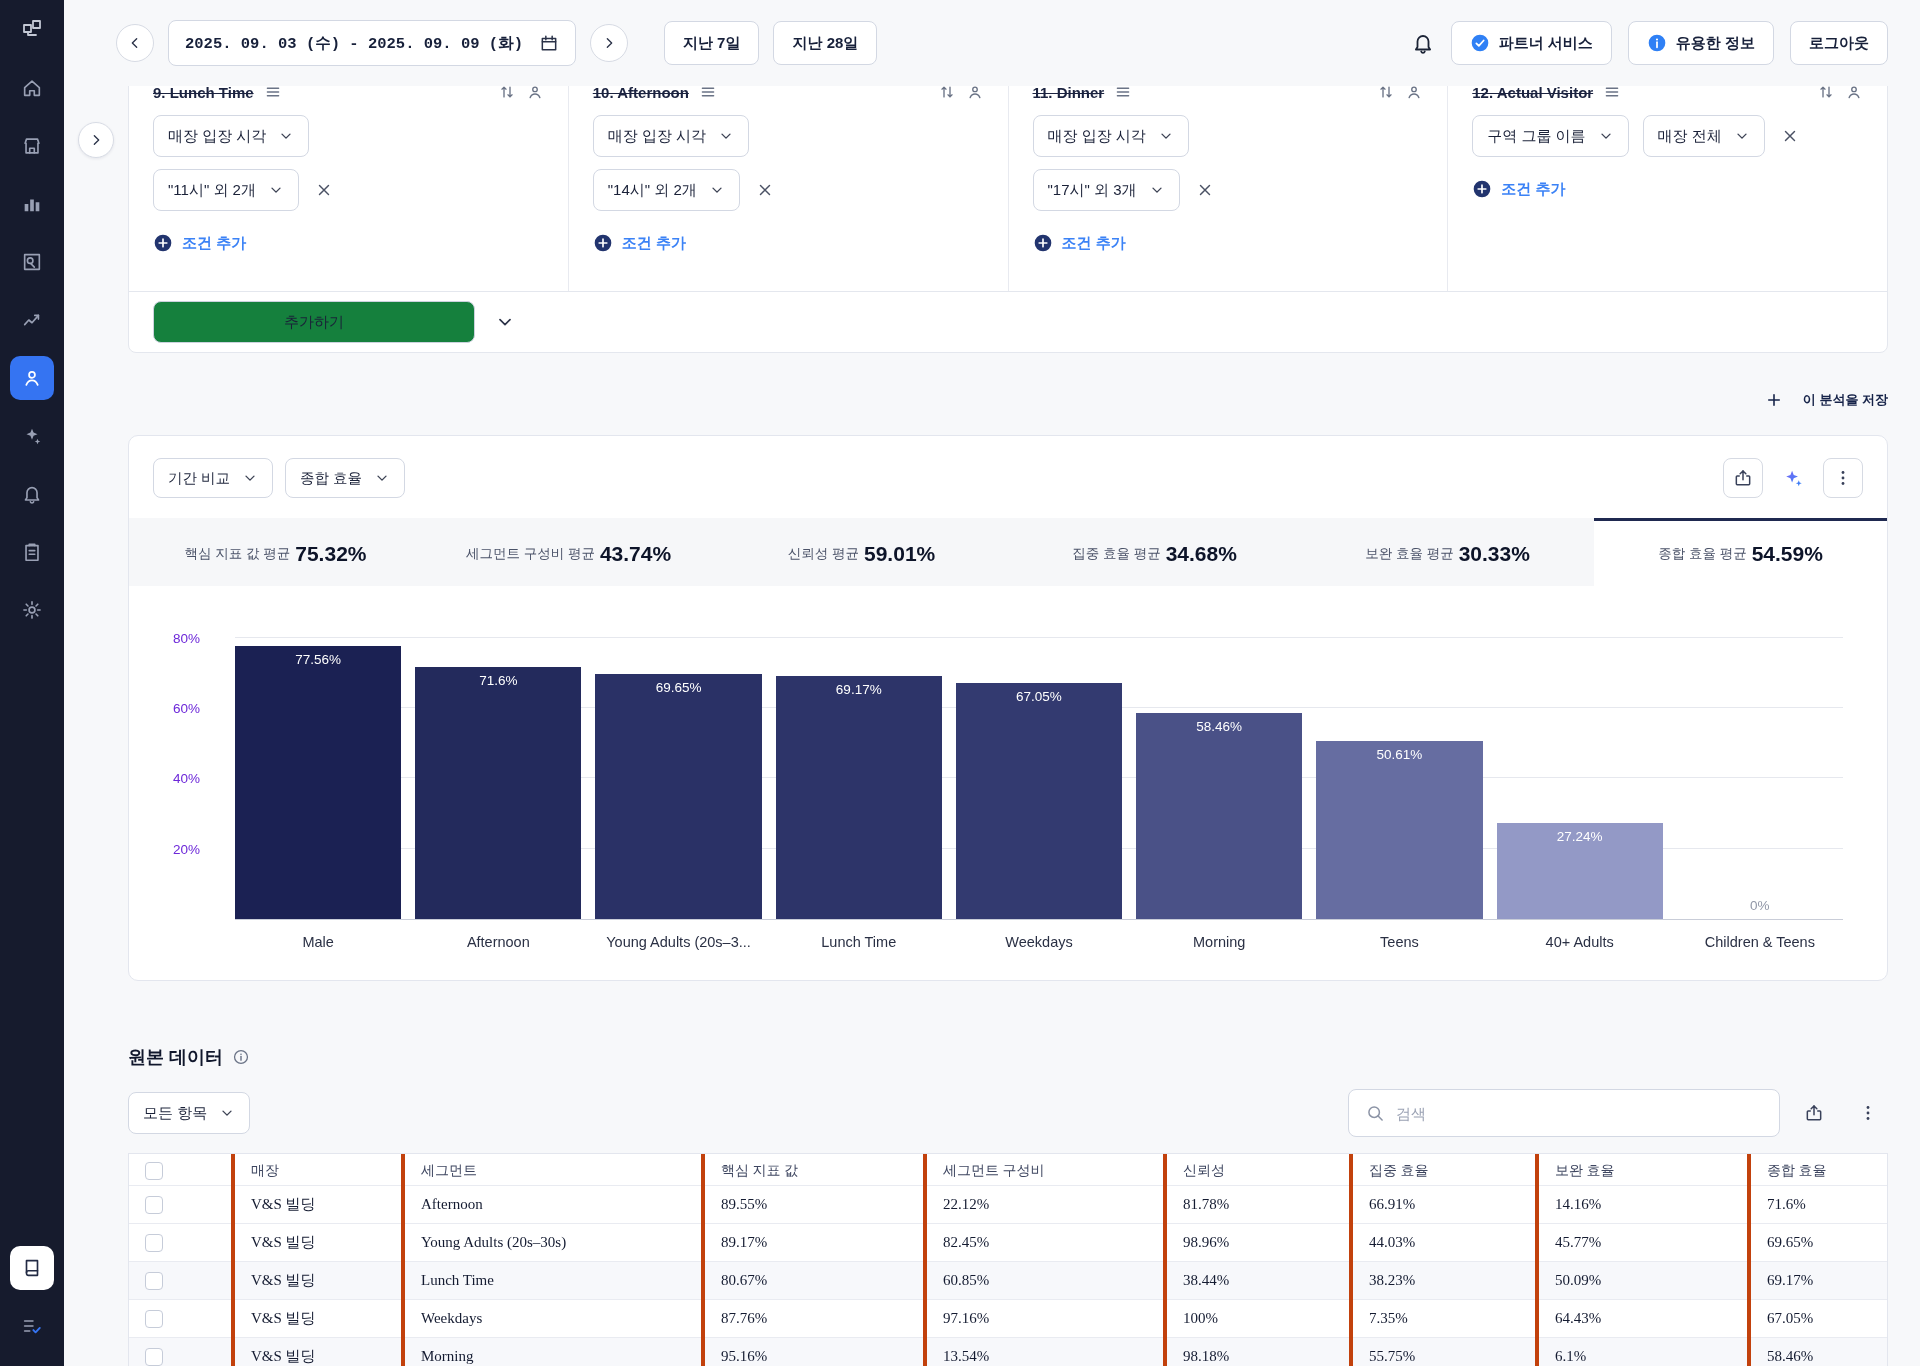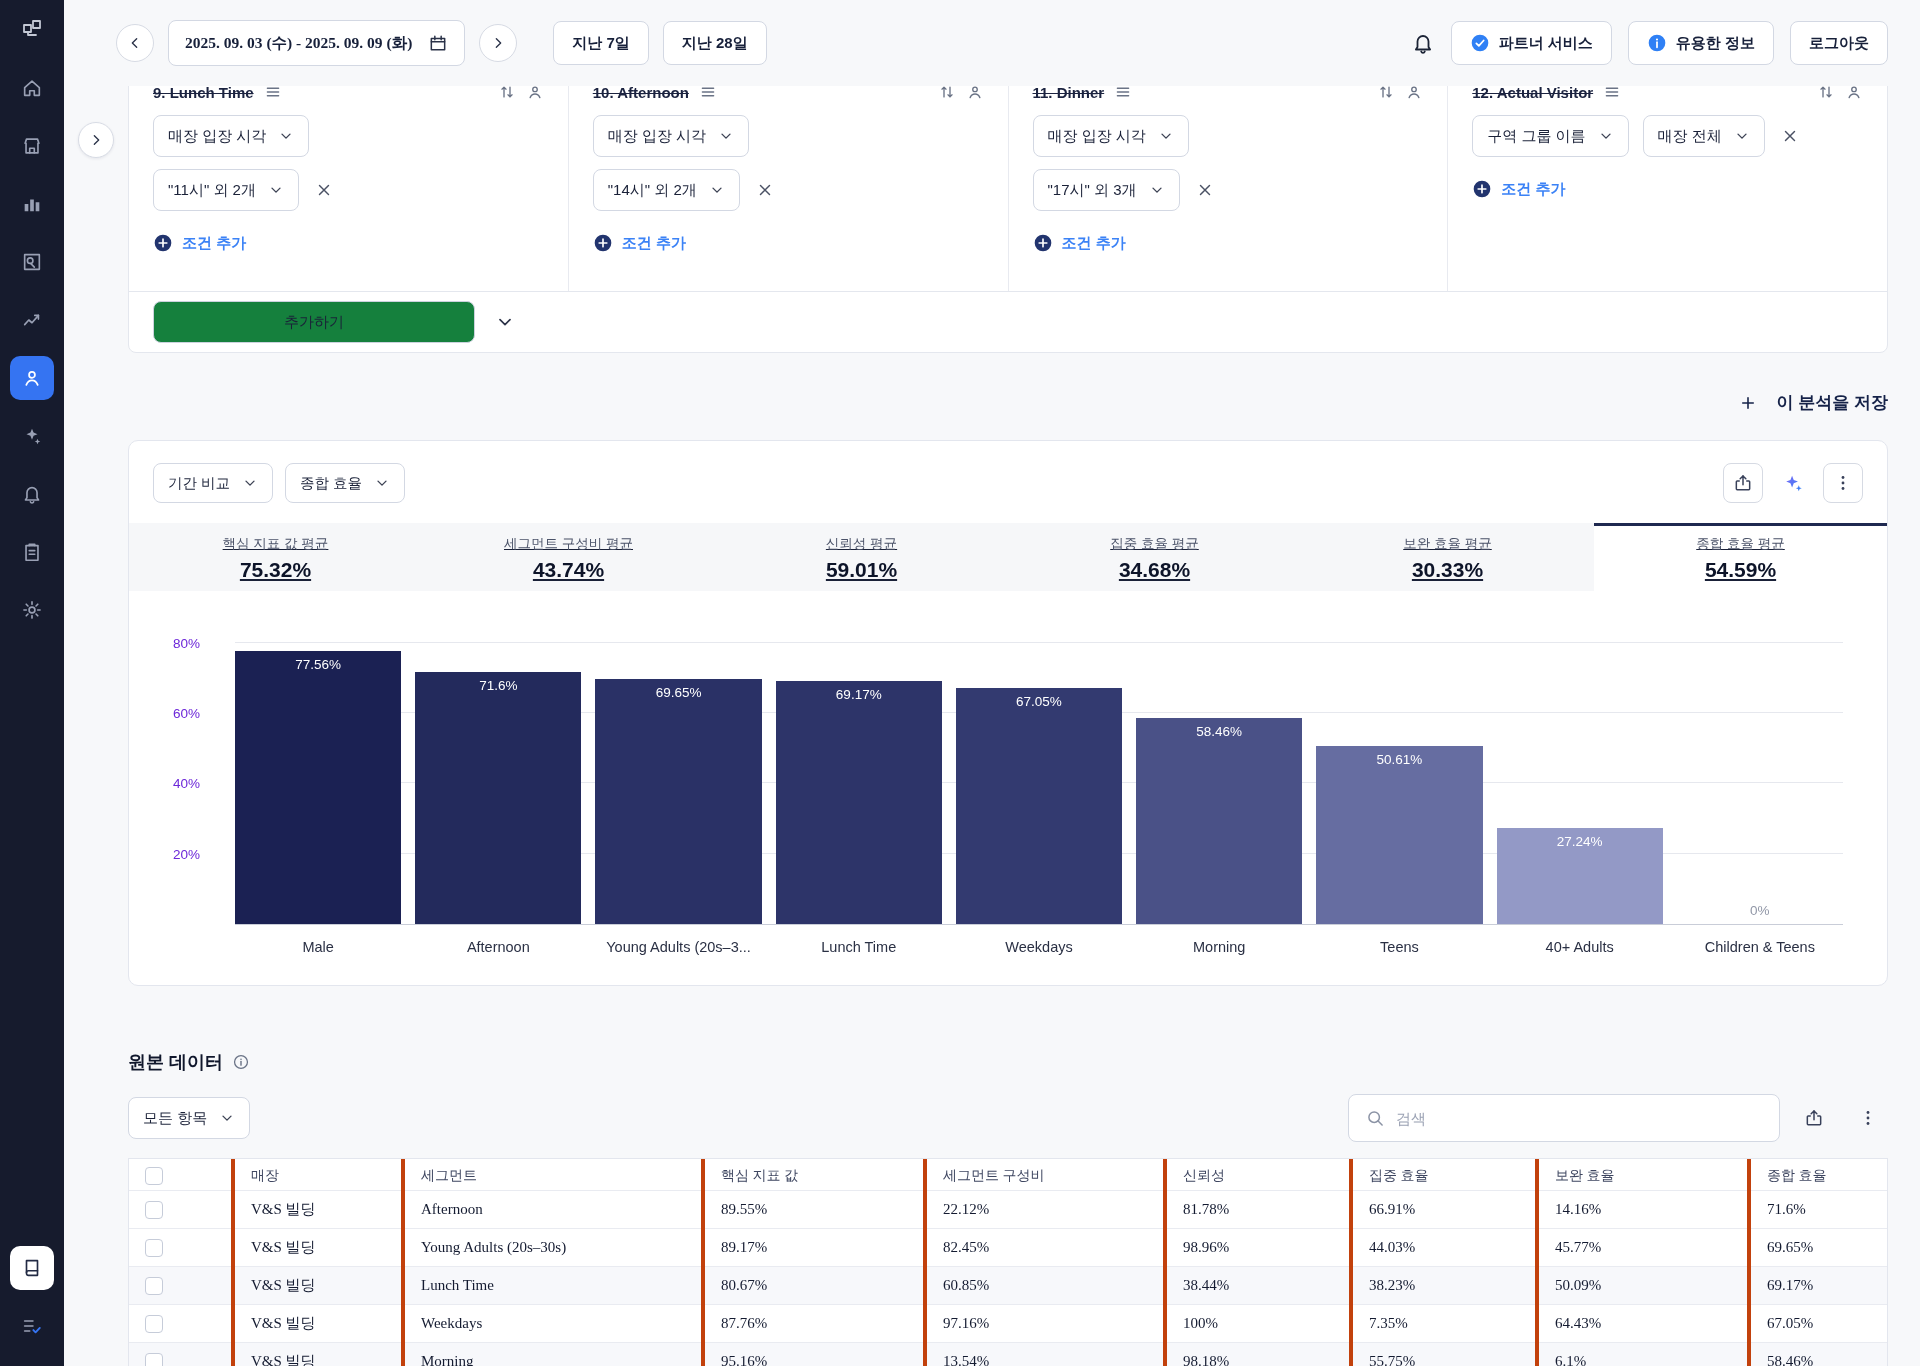--- a/index.html
+++ b/index.html
@@ -26,21 +26,21 @@
                 background:#fff; border:1px solid #d7dbe4; box-shadow:0 1px 3px rgba(20,30,60,.08);
                 display:flex; align-items:center; justify-content:center; color:#2a3248; cursor:pointer; z-index:25; }
 
   
   .topbar { position:fixed; left:64px; right:0; top:0; height:86px; background:#f7f8fa; z-index:20;
             display:flex; align-items:center; padding:0 32px 0 52px; gap:14px; }
   .cbtn { width:38px; height:38px; border-radius:50%; background:#fff; border:1px solid #d7dbe4;
           display:flex; align-items:center; justify-content:center; color:#2a3248; cursor:pointer; }
   .datebtn { height:46px; padding:0 16px; display:inline-flex; align-items:center; gap:16px; background:#fff;
              border:1px solid #d3d8e3; border-radius:8px; font-size:15.5px; font-weight:600; color:#17203a;
-             cursor:pointer; font-family:Liberation Serif, serif; }
+             cursor:pointer; font-family:Liberation Mono, monospace; }
   .datebtn .ic{ color:#2a3248; }
   .tbtn { height:44px; padding:0 18px; background:#fff; border:1px solid #d3d8e3; border-radius:8px;
           font-size:15px; font-weight:600; color:#17203a; display:inline-flex; align-items:center; gap:9px;
           cursor:pointer; font-family:inherit; }
   .range-group{ display:flex; gap:14px; margin-left:22px; }
   .top-right { margin-left:auto; display:flex; align-items:center; gap:16px; }
   .bell-btn { background:none; border:none; color:#1c2436; cursor:pointer; display:flex; }
 
   
   .content { margin-left:64px; padding:62px 32px 0 64px; position:relative; z-index:1; }
@@ -62,35 +62,35 @@
   .xbtn { background:none; border:none; color:#4a5164; cursor:pointer; display:flex; padding:2px; }
   .addcond { display:inline-flex; align-items:center; gap:9px; background:none; border:none; color:#3b82f6;
              font-size:15px; font-weight:700; margin-top:22px; cursor:pointer; font-family:inherit; }
   .filter-footer { border-top:1px solid #e4e7ee; padding:9px 24px; display:flex; align-items:center; gap:20px; }
   .add-more-btn { width:322px; height:42px; background:#15803d; border:1px solid #ccd2de; border-radius:8px;
                   font-size:15px; color:#1a2138; cursor:pointer; font-family:inherit; }
   .footer-chev { background:none; border:none; color:#2c3348; cursor:pointer; display:flex; }
 
   
   .save-row { display:flex; justify-content:flex-end; margin-top:38px; }
-  .save-link { display:inline-flex; align-items:center; gap:20px; color:#152248; font-size:17px; font-weight:600;
+  .save-link { display:inline-flex; align-items:center; gap:20px; color:#152248; font-size:13px; font-weight:600;
                cursor:pointer; background:none; border:none; font-family:inherit; }
 
   
   .chart-card { margin-top:26px; background:#fff; border:1px solid #e3e6ee; border-radius:10px; padding:22px 0 30px; }
   .chart-head { display:flex; align-items:center; gap:12px; padding:0 24px; }
   .dd.sm { height:40px; font-size:14.5px; }
   .chart-head .right { margin-left:auto; display:flex; gap:10px; align-items:center; }
   .iconbtn { width:40px; height:40px; display:flex; align-items:center; justify-content:center; border-radius:8px;
              color:#39415a; cursor:pointer; background:transparent; border:none; }
   .iconbtn.bordered { border:1px solid #d6dae3; background:#fff; }
 
   .summary-tabs { display:flex; margin-top:20px; height:68px; }
-  .stat-tab { flex:1; display:flex; flex-direction:column; align-items:center; justify-content:center; gap:5px;
-              background:#f6f7f9; border-top:3px solid transparent; cursor:pointer;text-decoration:underline; }
+  .stat-tab { flex:1; display:flex; flex-direction:row; align-items:center; justify-content:center; gap:5px;
+              background:#f6f7f9; border-top:3px solid transparent; cursor:pointer; }
   .stat-tab.active { background:#fff; border-top-color:#1f2950; }
   .stat-label { font-size:13.5px; color:#4a5268; }
   .stat-value { font-size:21px; font-weight:700; color:#0d1429; }
 
   .plot-wrap { margin:34px 44px 0 44px; padding-left:62px; position:relative; }
   .plot { position:relative; height:300px; border-bottom:1px solid #c9cdd8; }
   .gridline { position:absolute; left:0; right:0; height:1px; background:#e6e8ee; }
   .ytick { position:absolute; left:-62px; width:48px; text-align:left; transform:translateY(50%);
            font-size:13.5px; color:#6d28d9; }
   .bars { position:absolute; inset:0; display:flex; align-items:flex-end; gap:14px; }

